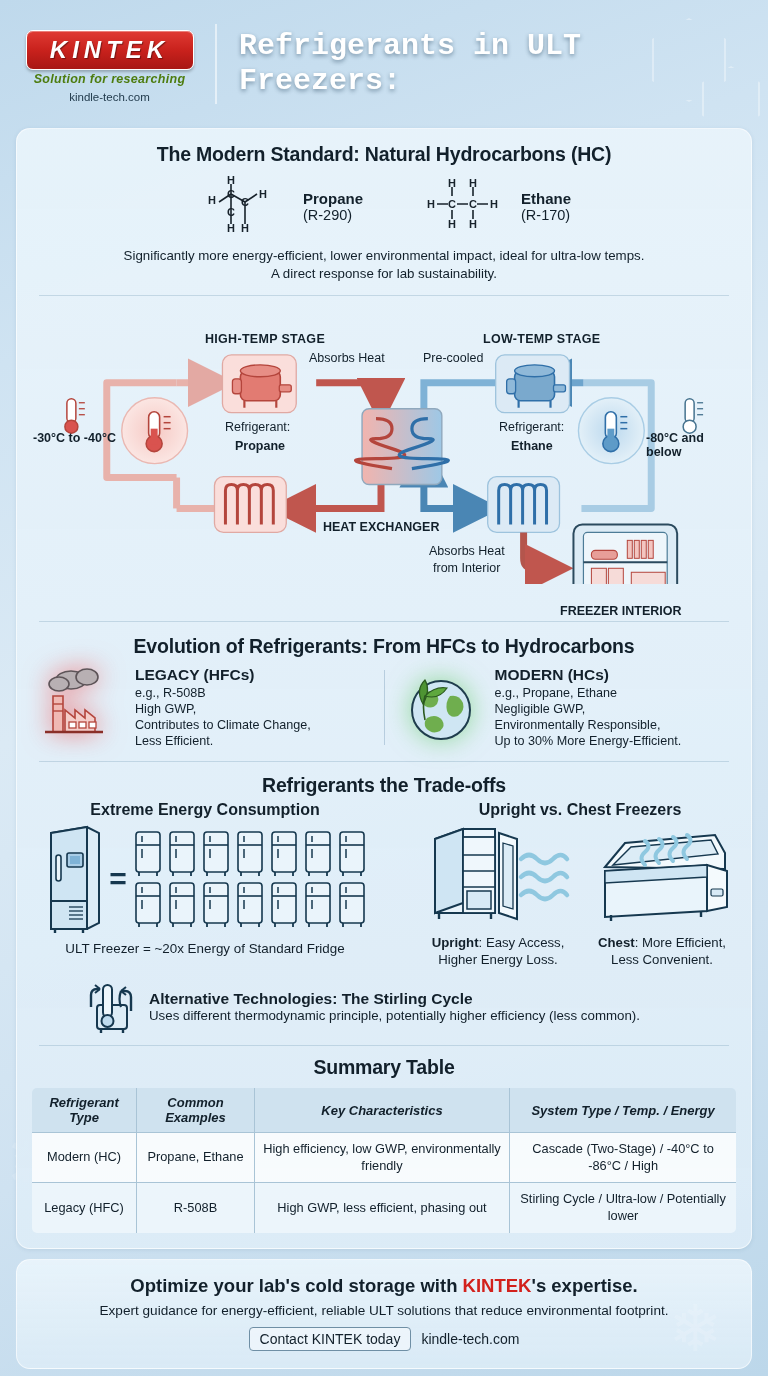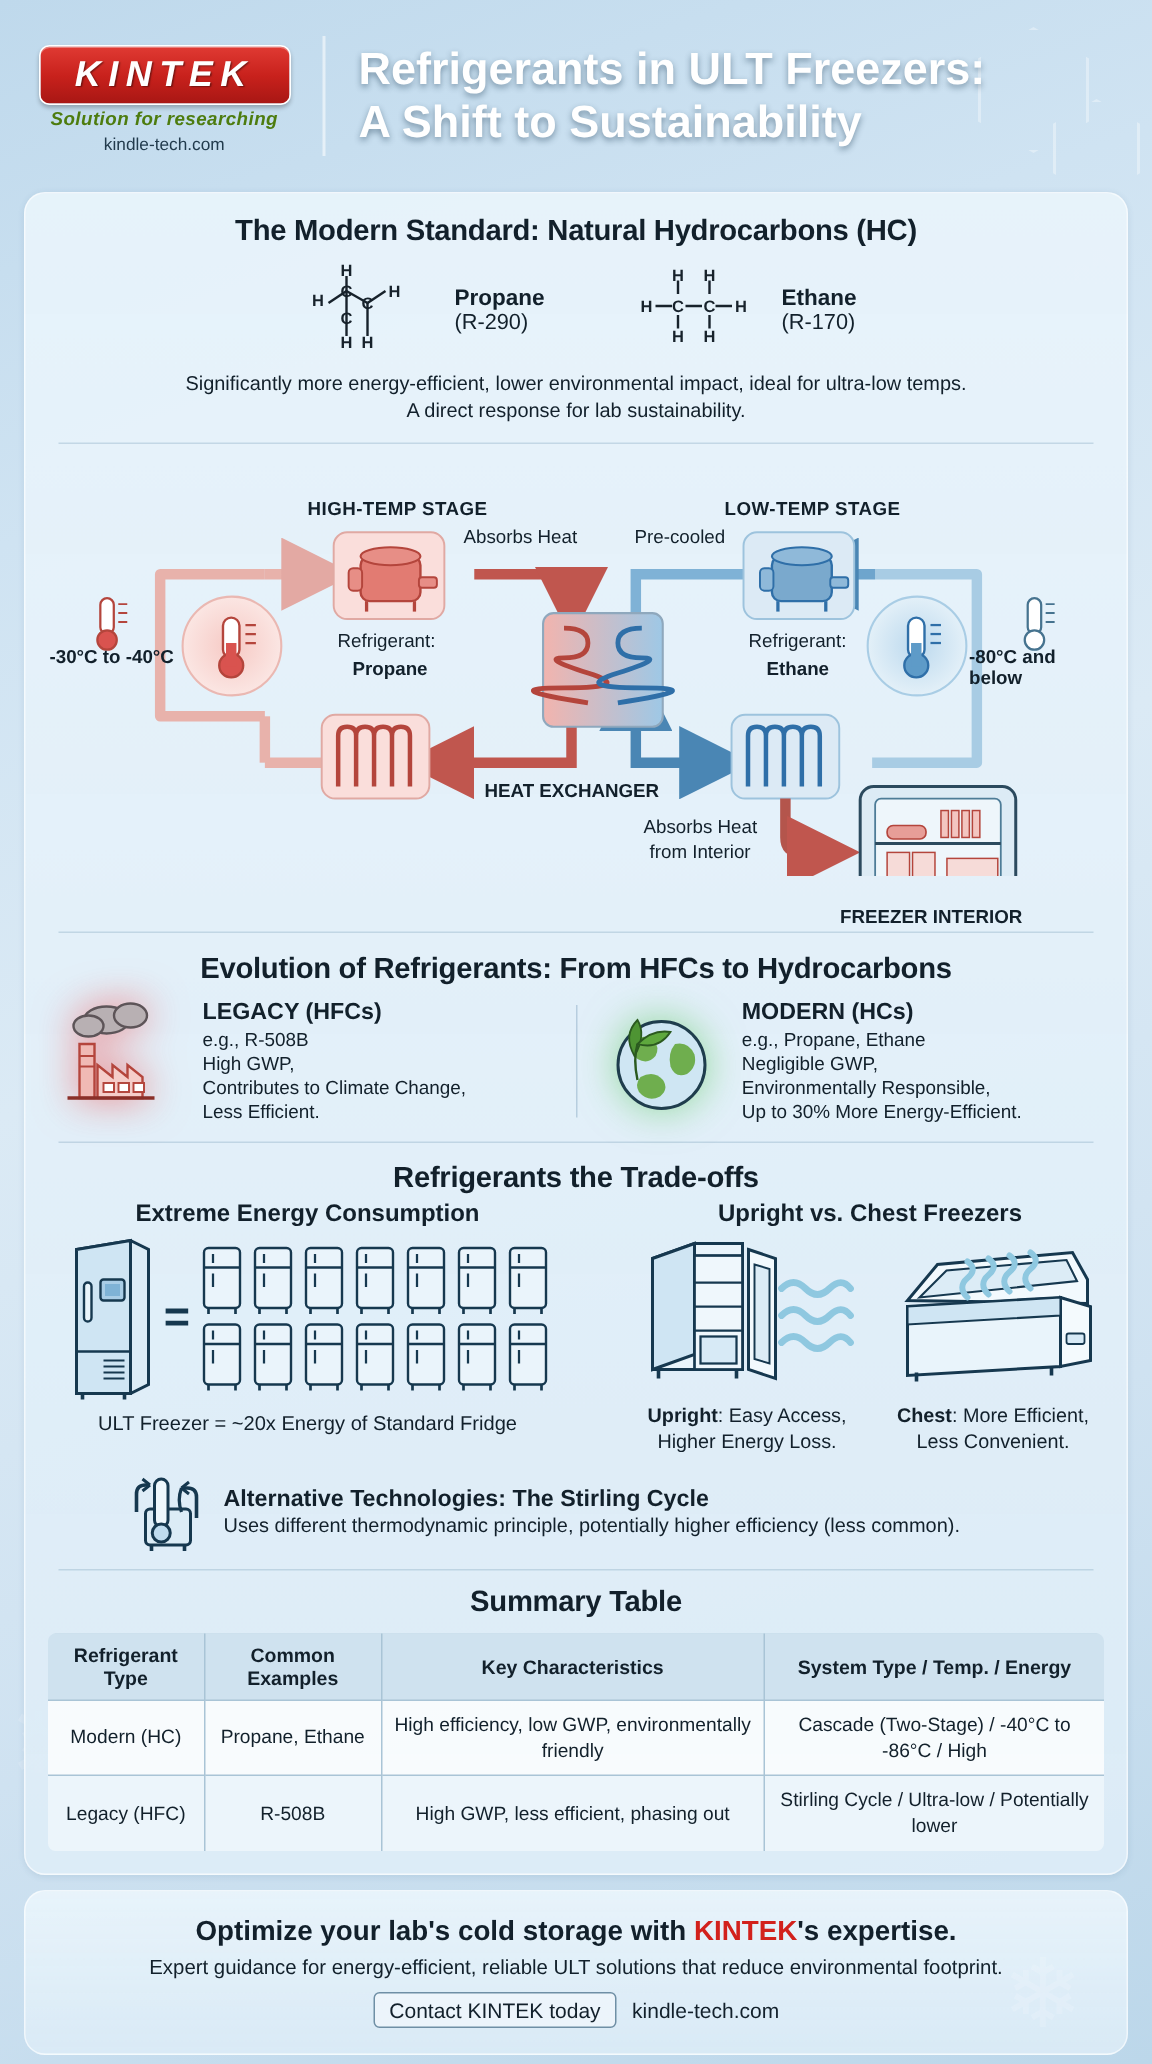--- a/index.html
+++ b/index.html
@@ -25,21 +25,21 @@
     border:1.5px solid #ffffff;
     position:relative;
   }
   .logo-badge span {
     color:#fff; font-weight:bold; font-style:italic; font-size:24px;
     letter-spacing:5px; text-shadow:1px 1px 1px rgba(0,0,0,.4);
   }
   .logo-tag { color:#4d7c0f; font-style:italic; font-weight:bold; font-size:12.5px; letter-spacing:.3px; }
   .logo-url { color:#223b4d; font-size:11.5px; margin-top:3px; }
   #hdr-div { width:2px; align-self:stretch; margin:24px 4px 24px 0; background:rgba(255,255,255,.55); }
-  #hdr-title { flex:1; }
+  #hdr-title { flex:1;font-family:Liberation Mono, monospace; }
   #hdr-title div {
     color:#fff; font-size:30px; font-weight:bold; line-height:1.17;
     text-shadow:0 2px 4px rgba(20,50,75,.45);
   }
 
   
   .panel {
     margin:0 16px 10px 16px;
     background:linear-gradient(180deg,rgba(232,243,250,.95),rgba(221,236,247,.92));
     border-radius:14px;
@@ -90,21 +90,21 @@
   .uc-cap { font-size:13.2px; line-height:1.28; text-align:center; margin-top:4px; }
   .uc-cap b { font-weight:bold; }
   #stirling { display:flex; gap:12px; align-items:center; margin-top:8px; padding-left:54px; }
   #stirling h4 { font-size:15.5px; font-weight:bold; }
   #stirling p { font-size:13.3px; }
 
   
   #sec-table { padding:10px 14px 14px; }
   table { width:100%; border-collapse:collapse; margin-top:8px;
           border:1px solid #a9c4d6; border-radius:6px; overflow:hidden; }
-  th { background:#cfe2ef; font-size:13px; font-weight:bold; padding:7px 4px; border:1px solid #a9c4d6; }
+  th { background:#cfe2ef; font-size:13px; font-weight:bold; padding:7px 4px; border:1px solid #a9c4d6;font-style:italic; }
   td { background:rgba(255,255,255,.78); font-size:12.8px; padding:8px 5px; border:1px solid #a9c4d6;
        text-align:center; line-height:1.3; }
   tbody tr:nth-child(2) td { background:rgba(239,247,252,.85); }
 
   
   #footer { margin:4px 16px 0; padding:15px 18px 17px; text-align:center;
             background:linear-gradient(180deg,rgba(233,244,251,.95),rgba(219,235,246,.9));
             border-radius:14px; border:1px solid rgba(255,255,255,.6); }
   #foot-h { font-size:18.5px; font-weight:bold; }
   #foot-h .k { color:#d2211c; }
@@ -127,21 +127,20 @@
   <div id="logo-block">
     <div class="logo-badge">
       <span>KINTEK</span>
     </div>
     <div class="logo-tag">Solution for researching</div>
     <div class="logo-url">kindle-tech.com</div>
   </div>
   <div id="hdr-div"></div>
   <div id="hdr-title">
     <div>Refrigerants in ULT Freezers:</div>
-    <div>A Shift to Sustainability</div>
   </div>
 </div>
 
 <div class="panel">
 
   <div id="sec-hc">
     <div class="sec-title">The Modern Standard: Natural Hydrocarbons (HC)</div>
     <div id="mols">
 
       <div class="mol">

